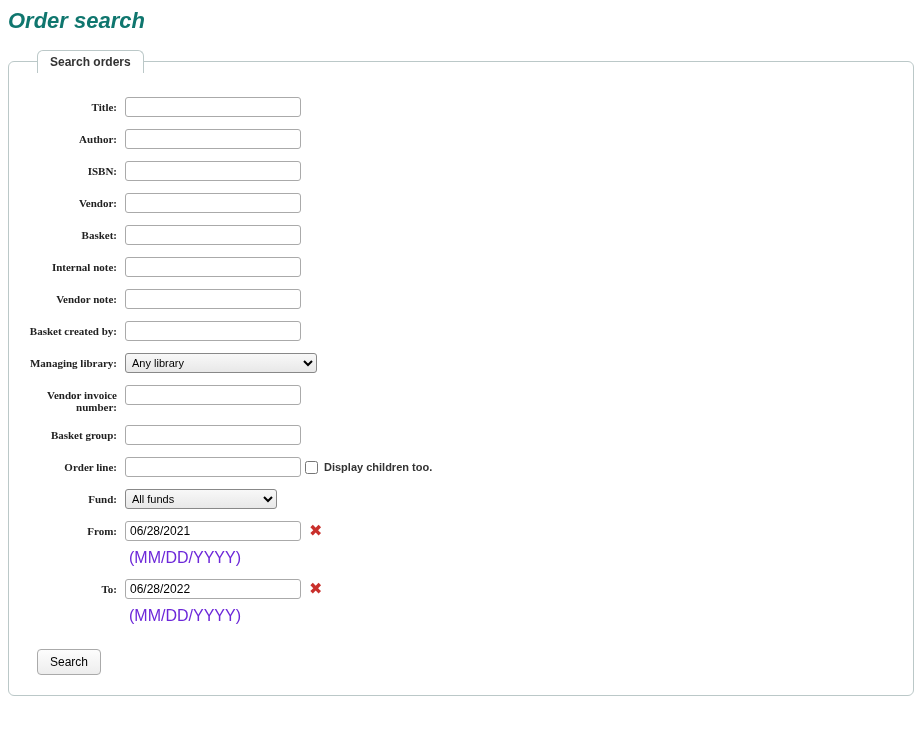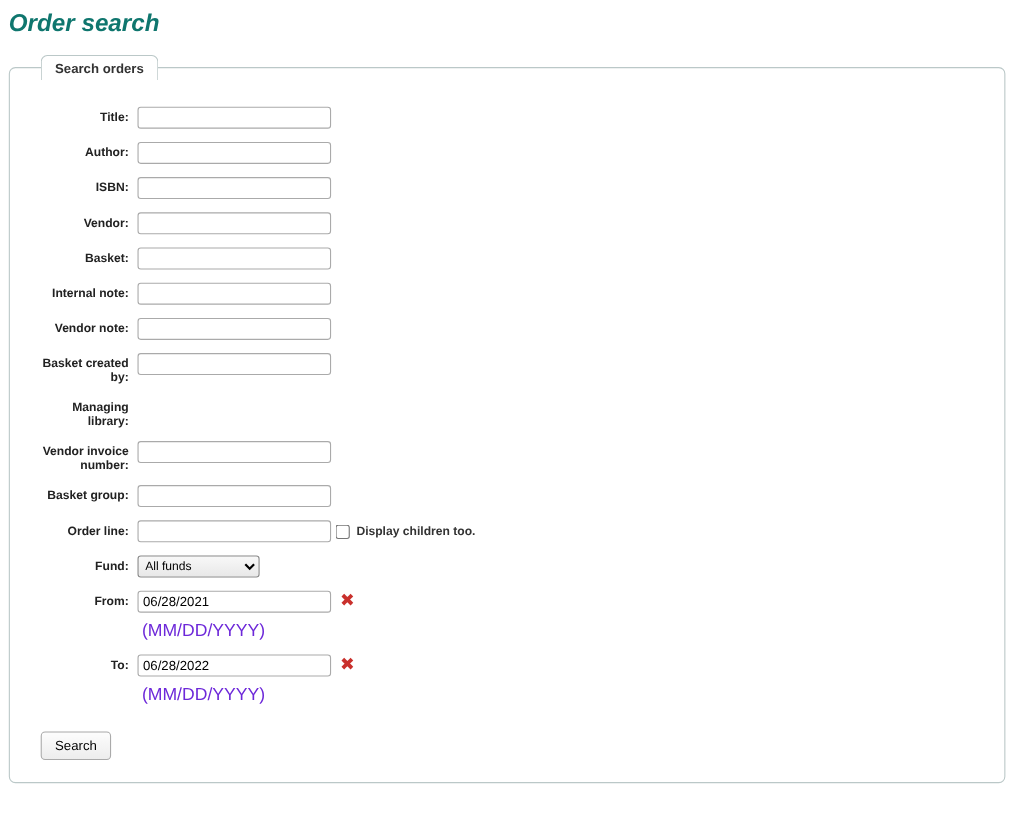--- a/index.html
+++ b/index.html
@@ -46,20 +46,21 @@
       margin-bottom: 12px;
     }
     .form-label {
       width: 96px;
       text-align: right;
       font-weight: bold;
       font-size: 11px;
       padding-right: 8px;
       padding-top: 4px;
       color: #222;
+      font-family: Liberation Serif, serif;
     }
     .form-controls {
       flex: 1;
       display: flex;
       flex-direction: column;
       align-items: flex-start;
     }
     .inline-controls {
       display: flex;
       align-items: center;
@@ -83,21 +84,21 @@
       background: linear-gradient(#f8f8f8, #e8e8e8);
       cursor: pointer;
     }
     select.library-select {
       width: 192px;
     }
     select.status-select {
       width: 175px;
     }
     select.fund-select {
-      width: 111px;
+      width: 152px;
     }
     .date-input {
       width: 104px;
       height: 20px;
       padding: 2px 4px 2px 22px;
       border: 1px solid #aaa;
       border-radius: 3px;
       font-size: 11px;
       background: #fff;
       position: relative;
@@ -207,20 +208,25 @@
 
   <div class="form-row">
     <label class="form-label">Basket created by:</label>
     <div class="form-controls">
       <input type="text" value="" style="">
     </div>
   </div>
 
   <div class="form-row">
     <label class="form-label">Managing library:</label>
+    <div class="form-controls">
+      <select class="library-select">
+        <option>Any library</option>
+      </select>
+    </div>
   </div>
 
   <div class="form-row">
     <label class="form-label">Vendor invoice number:</label>
     <div class="form-controls">
       <input type="text" value="" style="">
     </div>
   </div>
 
   <div class="form-row">

